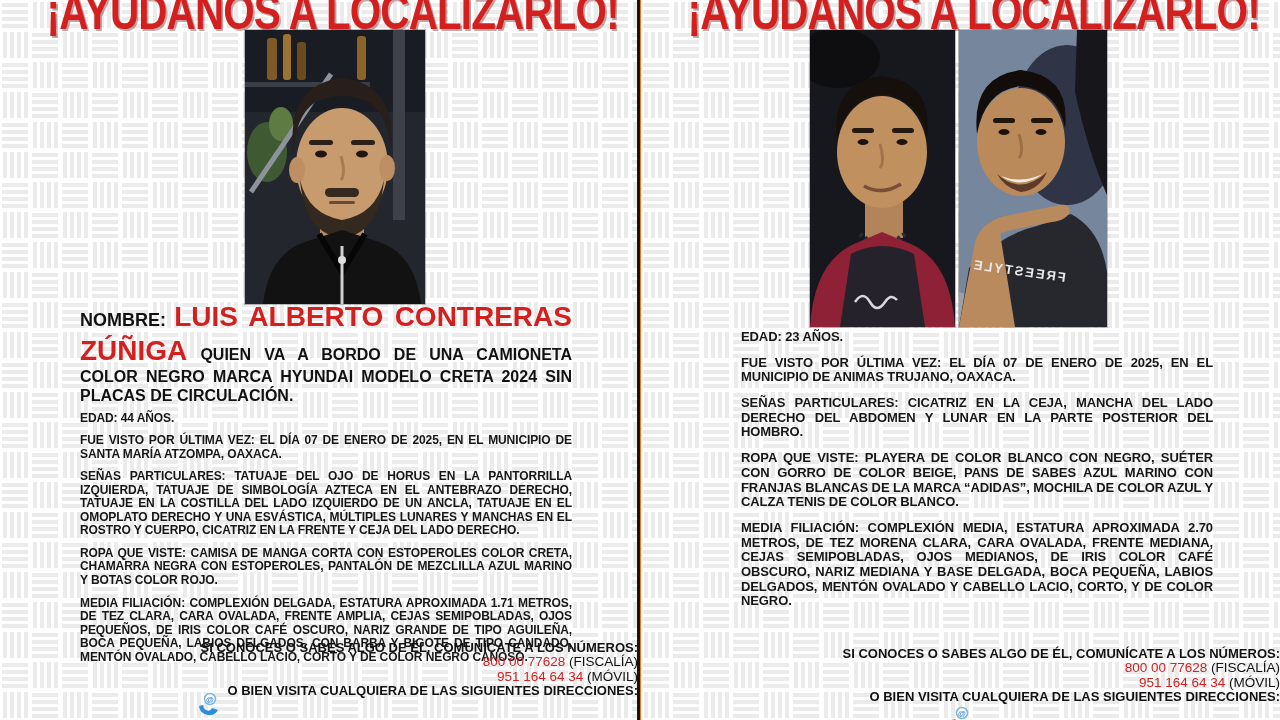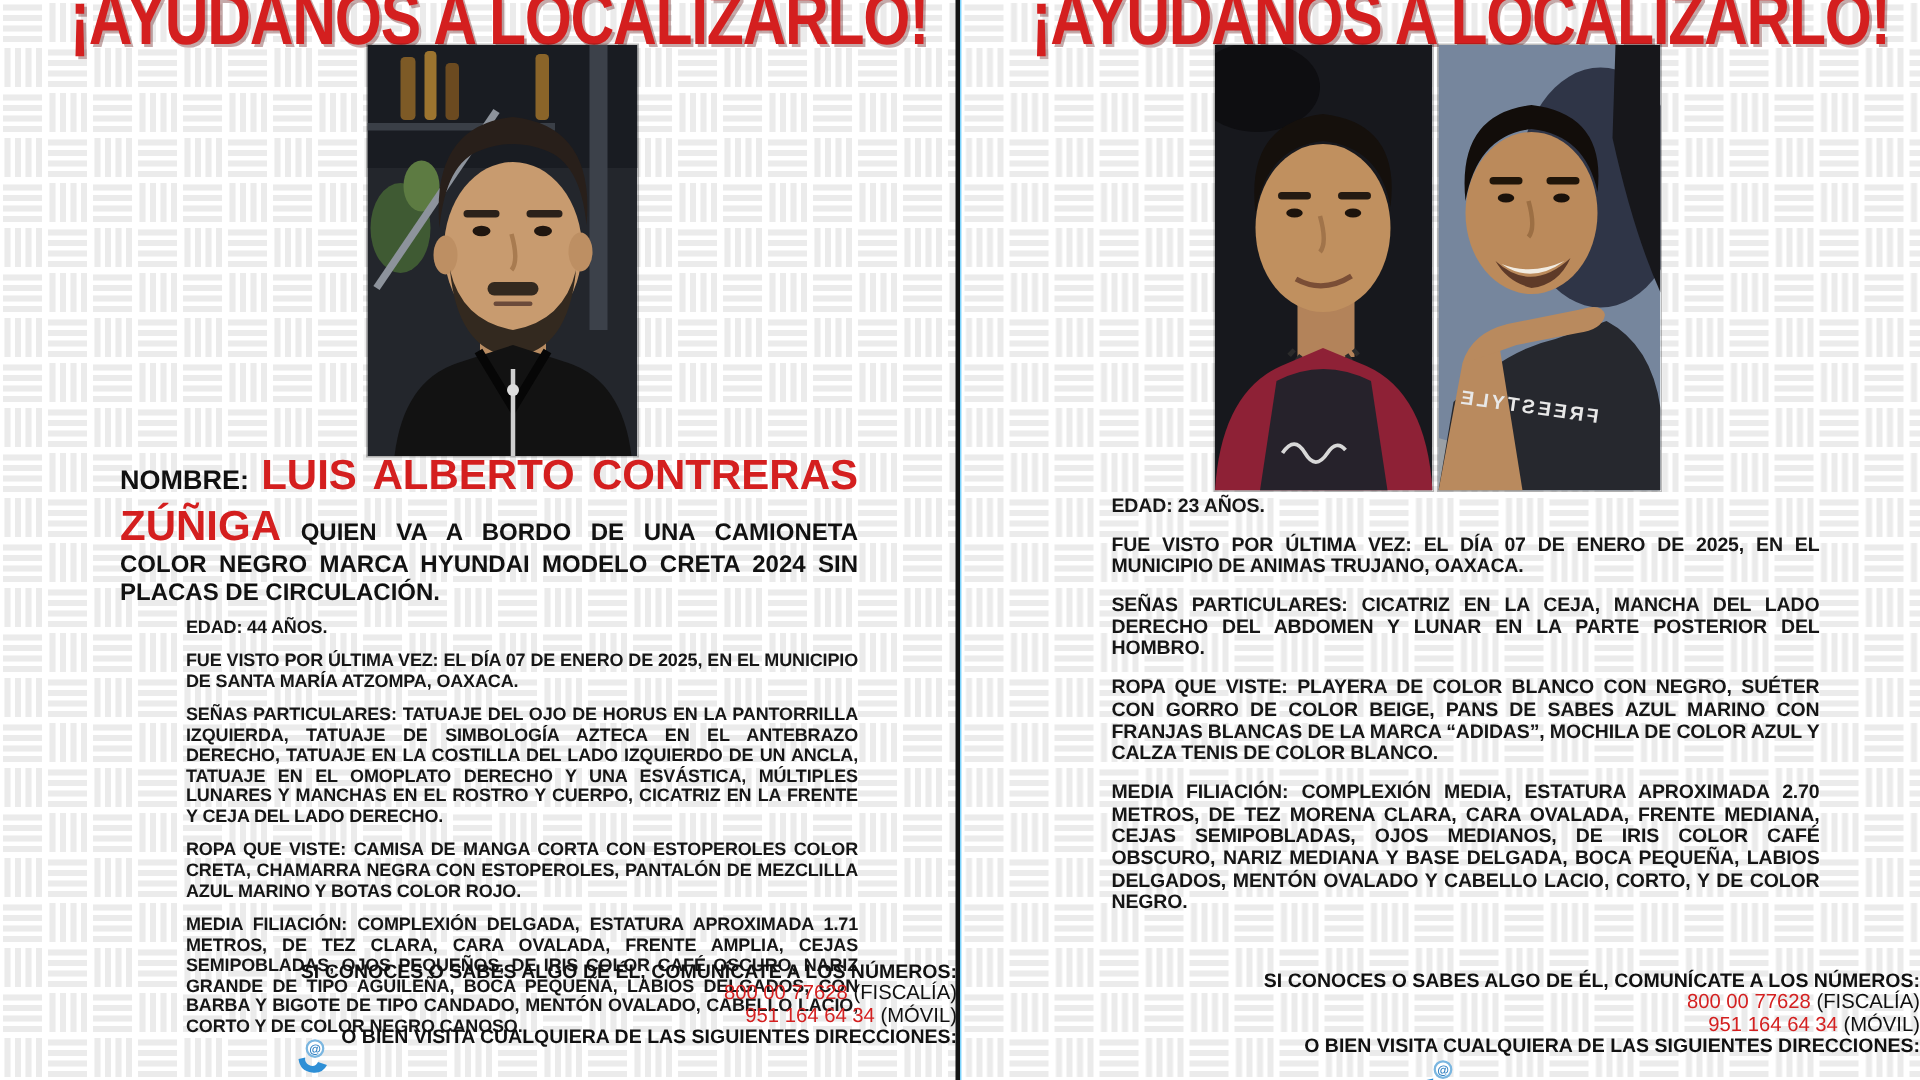--- a/index.html
+++ b/index.html
@@ -1,21 +1,21 @@
 <!DOCTYPE html>
 <html><head>
 <meta charset="utf-8">
 <style>
   html,body{margin:0;padding:0;}
   body{
     width:1280px;height:720px;overflow:hidden;background:#ffffff;
     font-family:"Liberation Sans", sans-serif;
     -webkit-font-smoothing:antialiased;
   }
-  .stage{position:relative;width:1280px;height:720px;overflow:hidden;background:#7dd3fc;}
+  .stage{position:relative;width:1280px;height:720px;overflow:hidden;background:#f97316;}
   .poster{position:absolute;top:0;width:638px;height:720px;overflow:hidden;background:#fff;}
   .poster.left{left:0;}
   .poster.right{left:641px;width:639px;}
   .pattern{position:absolute;left:0;top:0;width:100%;height:100%;opacity:.85;}
   .divider{position:absolute;left:637px;top:0;width:3px;height:720px;background:#141414;z-index:5;}
 
   .headline{
     position:absolute;top:-14px;left:0;width:100%;text-align:center;z-index:2;
     line-height:1;white-space:nowrap;
   }
@@ -31,21 +31,21 @@
   .content{position:absolute;z-index:2;color:#161616;}
   .poster.left  .content{left:80px;top:300px;width:492px;}
   .poster.right .content{left:100px;top:330px;width:472px;}
 
   .name{margin:0 0 6px 0;text-align:justify;line-height:1.2;}
   .nlabel{font-weight:900;font-size:18px;color:#111;}
   .nred{font-weight:900;font-size:28px;color:#d41f1f;}
   .nrest{font-weight:700;font-size:16px;color:#111;}
 
   .detail{margin:0 0 9px 0;text-align:justify;font-weight:700;line-height:1.13;letter-spacing:-.1px;}
-  .poster.left  .detail{font-size:12px;margin-left:44px;}
+  .poster.left  .detail{font-size:12px;}
   .poster.right .detail{font-size:13px;margin-bottom:11px;}
 
   .contact{position:absolute;left:0;width:100%;text-align:right;z-index:2;color:#111;}
   .poster.left  .contact{top:641px;}
   .poster.right .contact{top:647px;}
   .contact .cline{font-weight:700;font-size:13px;line-height:1.1;}
   .contact .cphone{font-weight:400;font-size:13.5px;line-height:1.08;}
   .contact .red{color:#d42020;}
 
   .emailrow{

